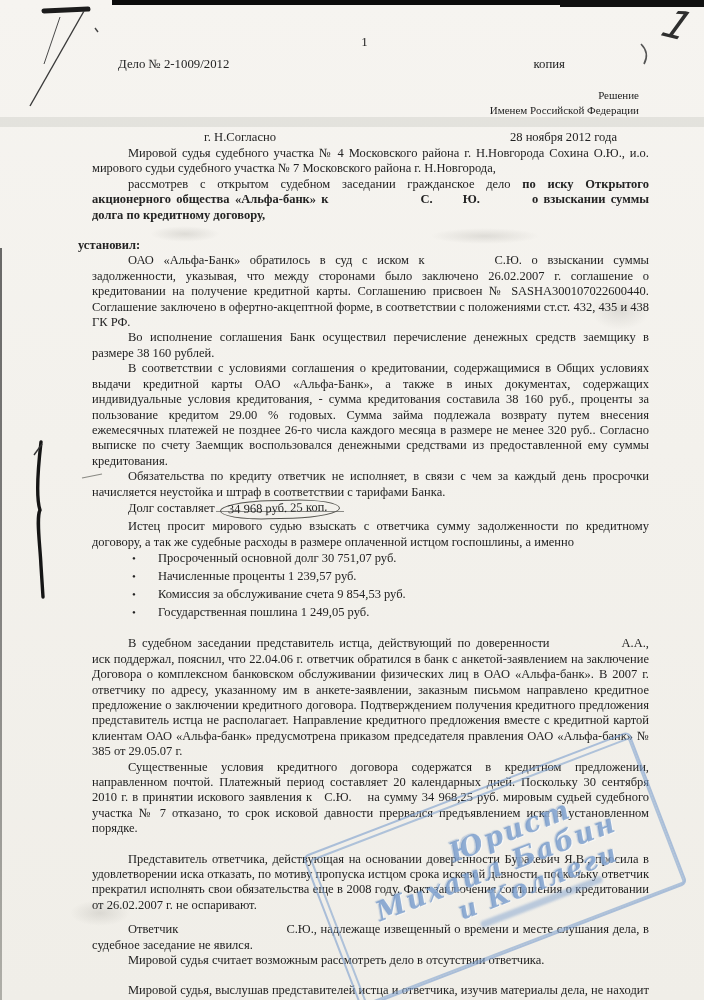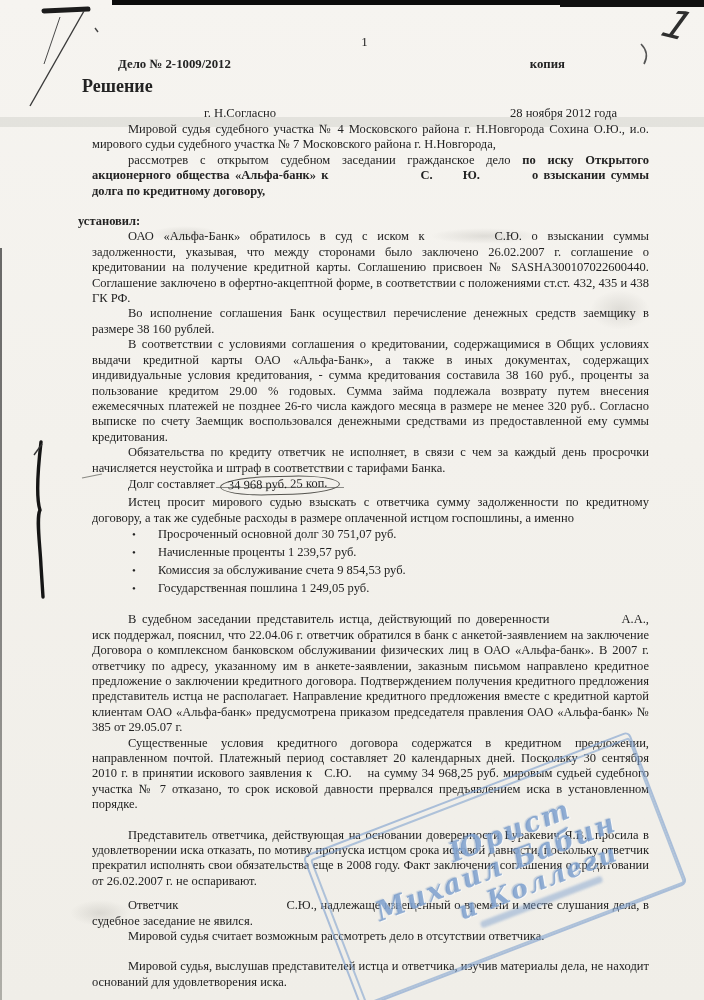--- a/index.html
+++ b/index.html
@@ -11,23 +11,23 @@
   .top-strip2{position:absolute;left:560px;top:0;width:144px;height:7px;background:#111;}
   .left-edge{position:absolute;left:0;top:248px;width:2px;height:752px;
              background:linear-gradient(180deg,#3a3a3a 0%,#555 40%,#9a9a93 100%);opacity:.75;}
   .gray-band{position:absolute;left:0;top:117px;width:704px;height:10px;
              background:rgba(150,148,140,.18);}
   .smudge{position:absolute;background:radial-gradient(ellipse at center,rgba(120,118,110,.18),rgba(120,118,110,0) 70%);}
   svg.marks{position:absolute;left:0;top:0;pointer-events:none;}
   
   .content{position:absolute;left:92px;top:34px;width:557px;}
   .pageno{text-align:center;font-size:13px;transform:translateX(-6px);margin-bottom:7px;}
-  .caserow{display:flex;justify-content:space-between;font-weight:bold;font-size:12.8px;
-           padding-left:26px;padding-right:84px;margin-bottom:7px;gap:9px;}
-  .title{text-align:left;font-weight:bold;font-size:18px;line-height:15px;transform:translateX(-10px);}
+  .caserow{display:flex;justify-content:space-between;font-weight:normal;font-size:12.8px;
+           padding-left:26px;padding-right:84px;margin-bottom:16px;gap:9px;}
+  .title{text-align:right;font-weight:normal;font-size:11px;line-height:15px;transform:translateX(-10px);}
   .place-row{display:flex;margin-top:12px;font-size:12.6px;}
   .place-row .place{margin-left:112px;}
   .place-row .date{margin-left:auto;margin-right:32px;}
   
   .flow{margin-top:1px;}
   .flow p{margin:0;font-size:12.5px;line-height:15.4px;text-align:justify;}
   .indent{text-indent:36px;}
   .sp{margin-top:15px !important;}
   .sp-sm{margin-top:9px !important;}
   .center{text-align:left;text-indent:0 !important;transform:translateX(-14px);}
@@ -92,20 +92,21 @@
 
   <div class="content">
     <div class="pageno">1</div>
 
     <div class="caserow">
       <span>Дело № 2-1009/2012</span>
       <span>копия</span>
     </div>
 
     <div class="title">Решение</div>
+    <div class="title">Именем Российской Федерации</div>
 
     <div class="place-row">
       <span class="place">г. Н.Согласно</span>
       <span class="date">28 ноября 2012 года</span>
     </div>
 
     <div class="flow">
         <p class="indent"><span>Мировой судья судебного участка № 4 Московского района г. Н.Новгорода Сохина О.Ю., и.о. мирового судьи судебного участка № 7 Московского района г. Н.Новгорода,</span></p>
         <p class="indent"><span>рассмотрев с открытом судебном заседании  гражданское дело </span><span class="b">по иску Открытого акционерного общества «Альфа-банк» к</span><span class="gap" style="width: 92px;"></span><span class="b">С.</span><span class="gap" style="width: 30px;"></span><span class="b">Ю.</span><span class="gap" style="width: 52px;"></span><span class="b">о взыскании суммы долга по кредитному договору,</span></p>
         <p class="sp center b"><span>установил:</span></p>

